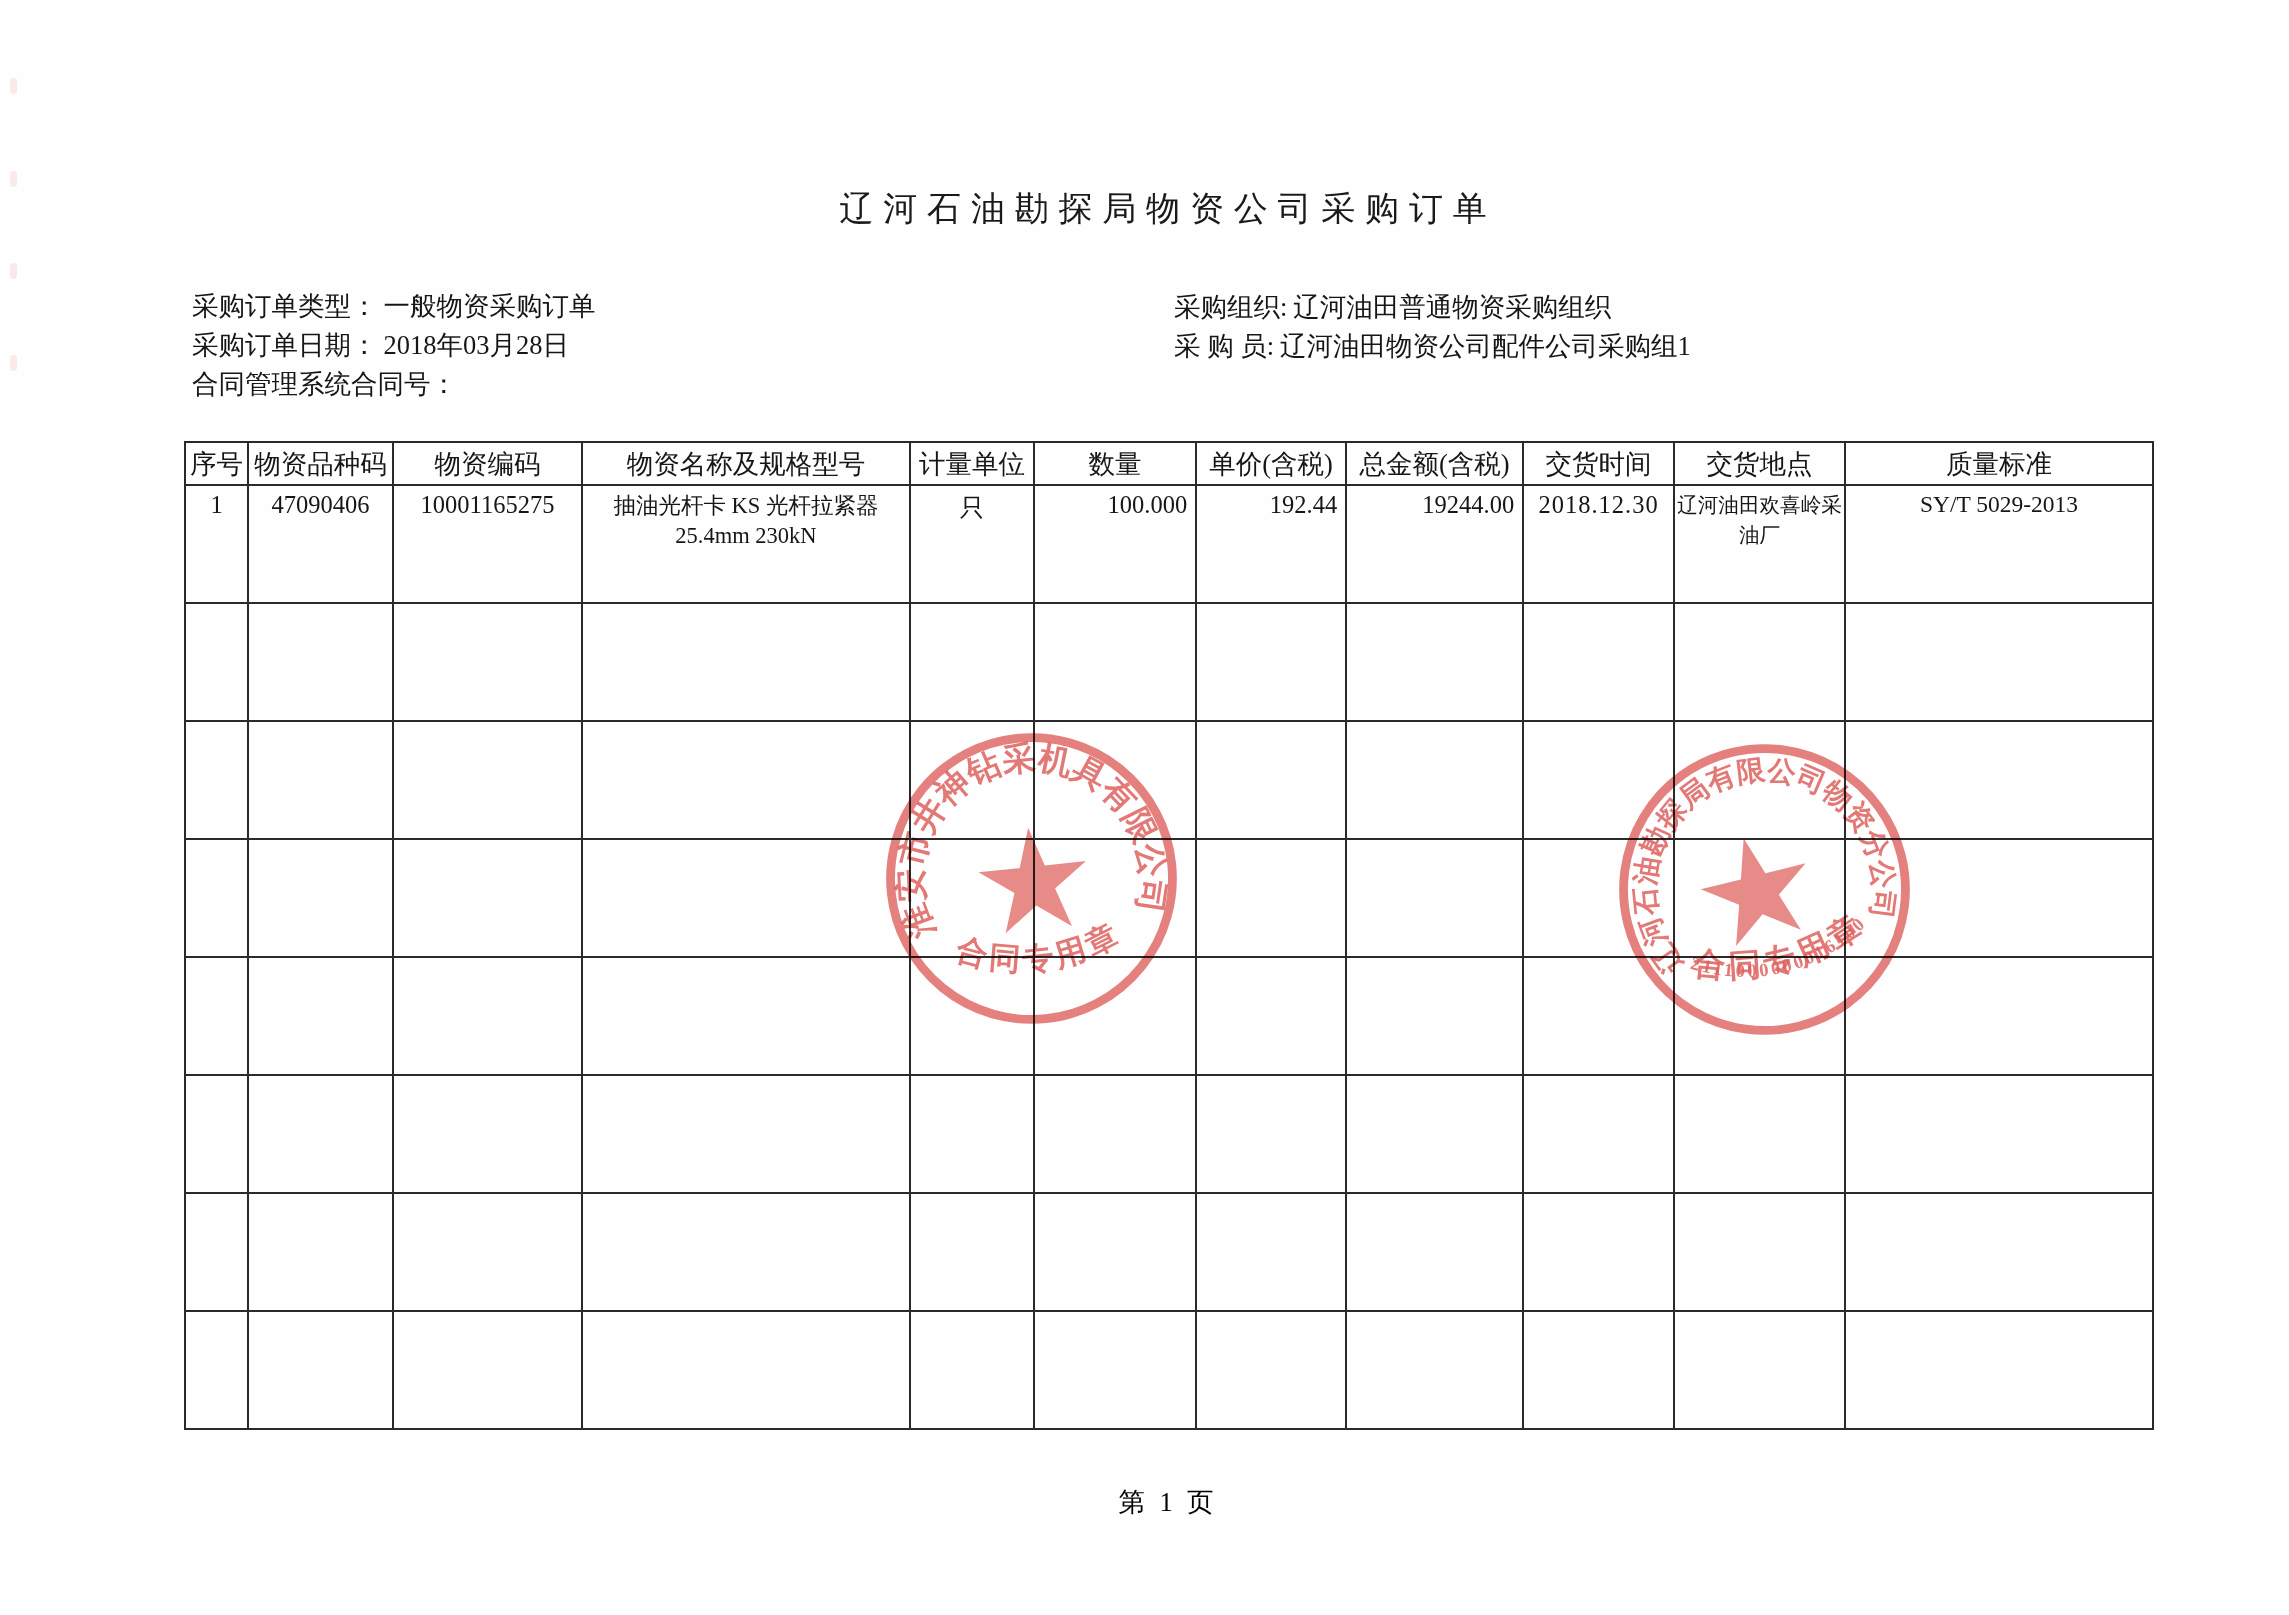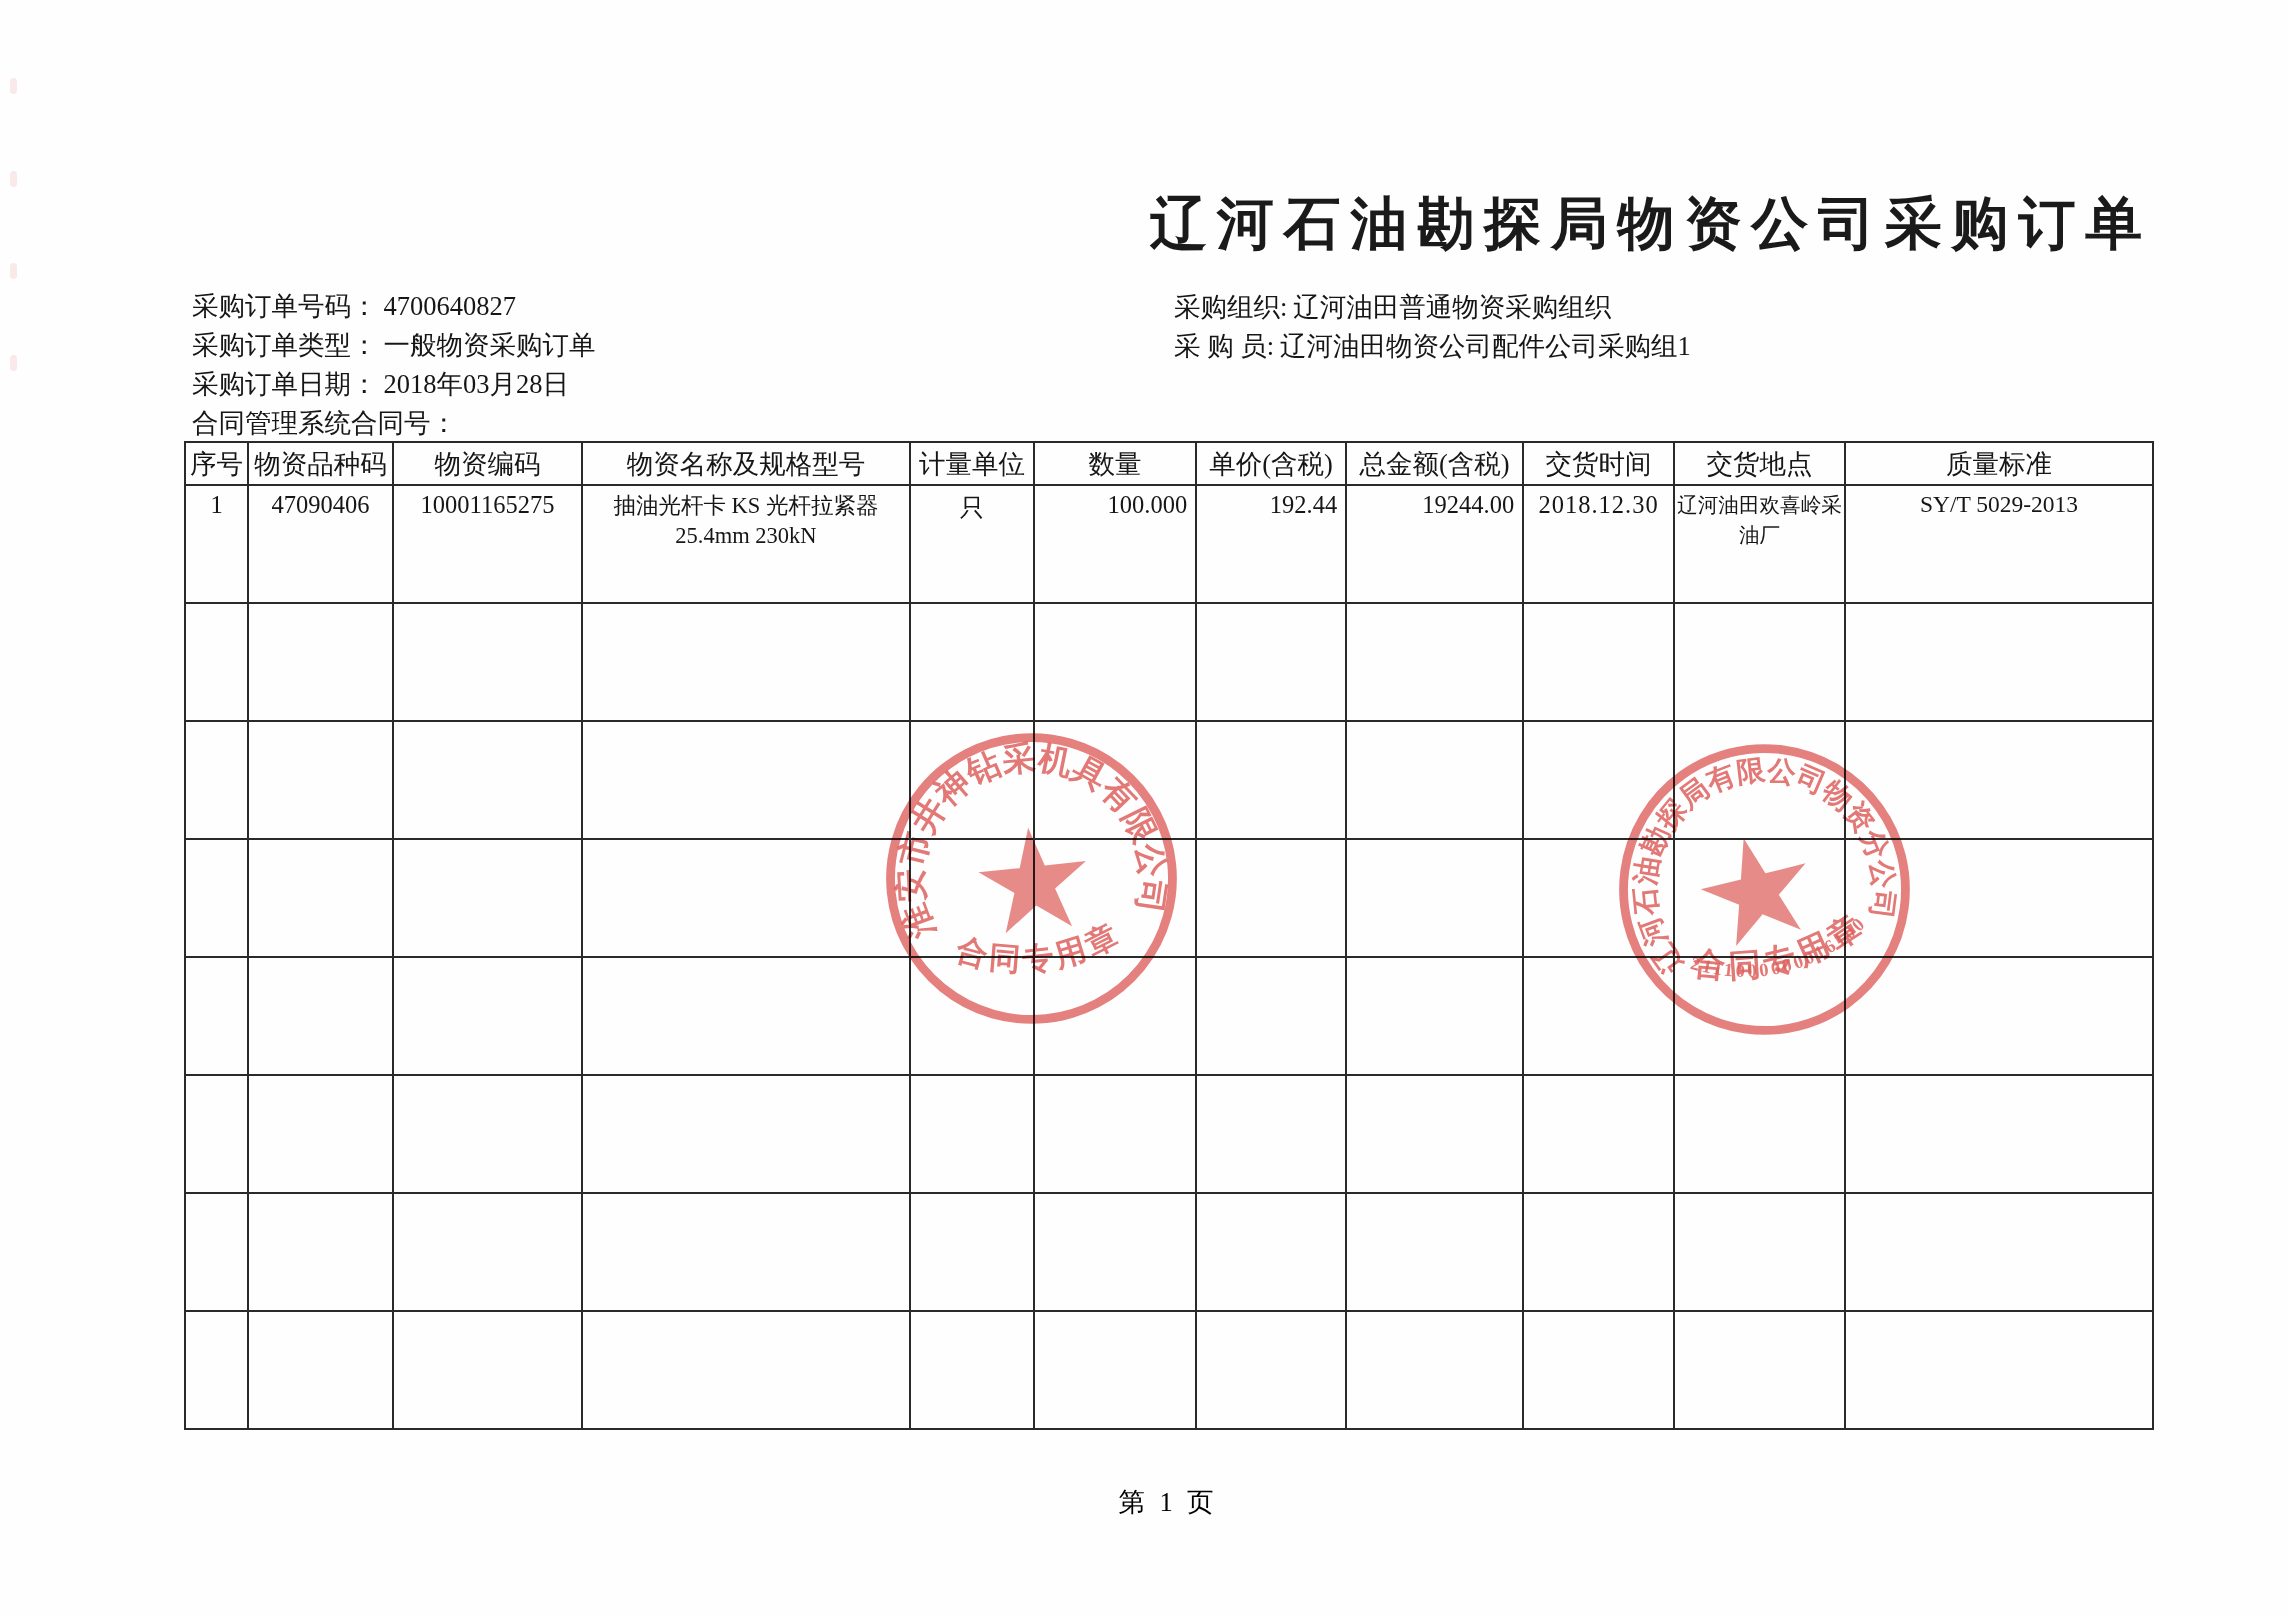--- a/index.html
+++ b/index.html
@@ -4,21 +4,21 @@
 <style>
   html,body{margin:0;padding:0;}
   body{width:2290px;height:1615px;background:#ffffff;}
   .page{
     position:relative;width:2290px;height:1615px;background:#fefefdL;
     background:#fefefe;overflow:hidden;
     font-family:"Liberation Serif","DejaVu Serif",serif;color:#1e1e1e;
   }
   .doc-title{
     position:absolute;left:184px;top:186px;width:1968px;
-    text-align:right;font-size:57px;font-weight:bold;letter-spacing:9.8px;color:#1a1a1a;
+    text-align:center;font-size:34px;font-weight:normal;letter-spacing:9.8px;color:#1a1a1a;
   }
   .meta-block{position:absolute;font-size:26.5px;color:#161616;}
   .meta-left{left:192px;top:287px;}
   .meta-right{left:1174px;top:288px;}
   .meta-line{height:39px;line-height:39px;white-space:nowrap;}
   .meta-value{padding-left:5.9px;}
   
   .po-table{
     position:absolute;left:184px;top:441px;
     border-collapse:collapse;table-layout:fixed;
@@ -55,23 +55,20 @@
 <div class="page">
 
   <div class="scan-mark" style="top:78px"></div>
   <div class="scan-mark" style="top:171px"></div>
   <div class="scan-mark" style="top:263px"></div>
   <div class="scan-mark" style="top:355px"></div>
 
   <div class="doc-title">辽河石油勘探局物资公司采购订单</div>
 
   <div class="meta-block meta-left">
-    <div class="meta-line">
-      <span>采购订单号码：</span><span class="meta-value">4700640827</span>
-    </div>
     <div class="meta-line">
       <span>采购订单类型：</span><span class="meta-value">一般物资采购订单</span>
     </div>
     <div class="meta-line">
       <span>采购订单日期：</span><span class="meta-value">2018年03月28日</span>
     </div>
     <div class="meta-line">
       <span>合同管理系统合同号：</span><span class="meta-value"></span>
     </div>
   </div>

